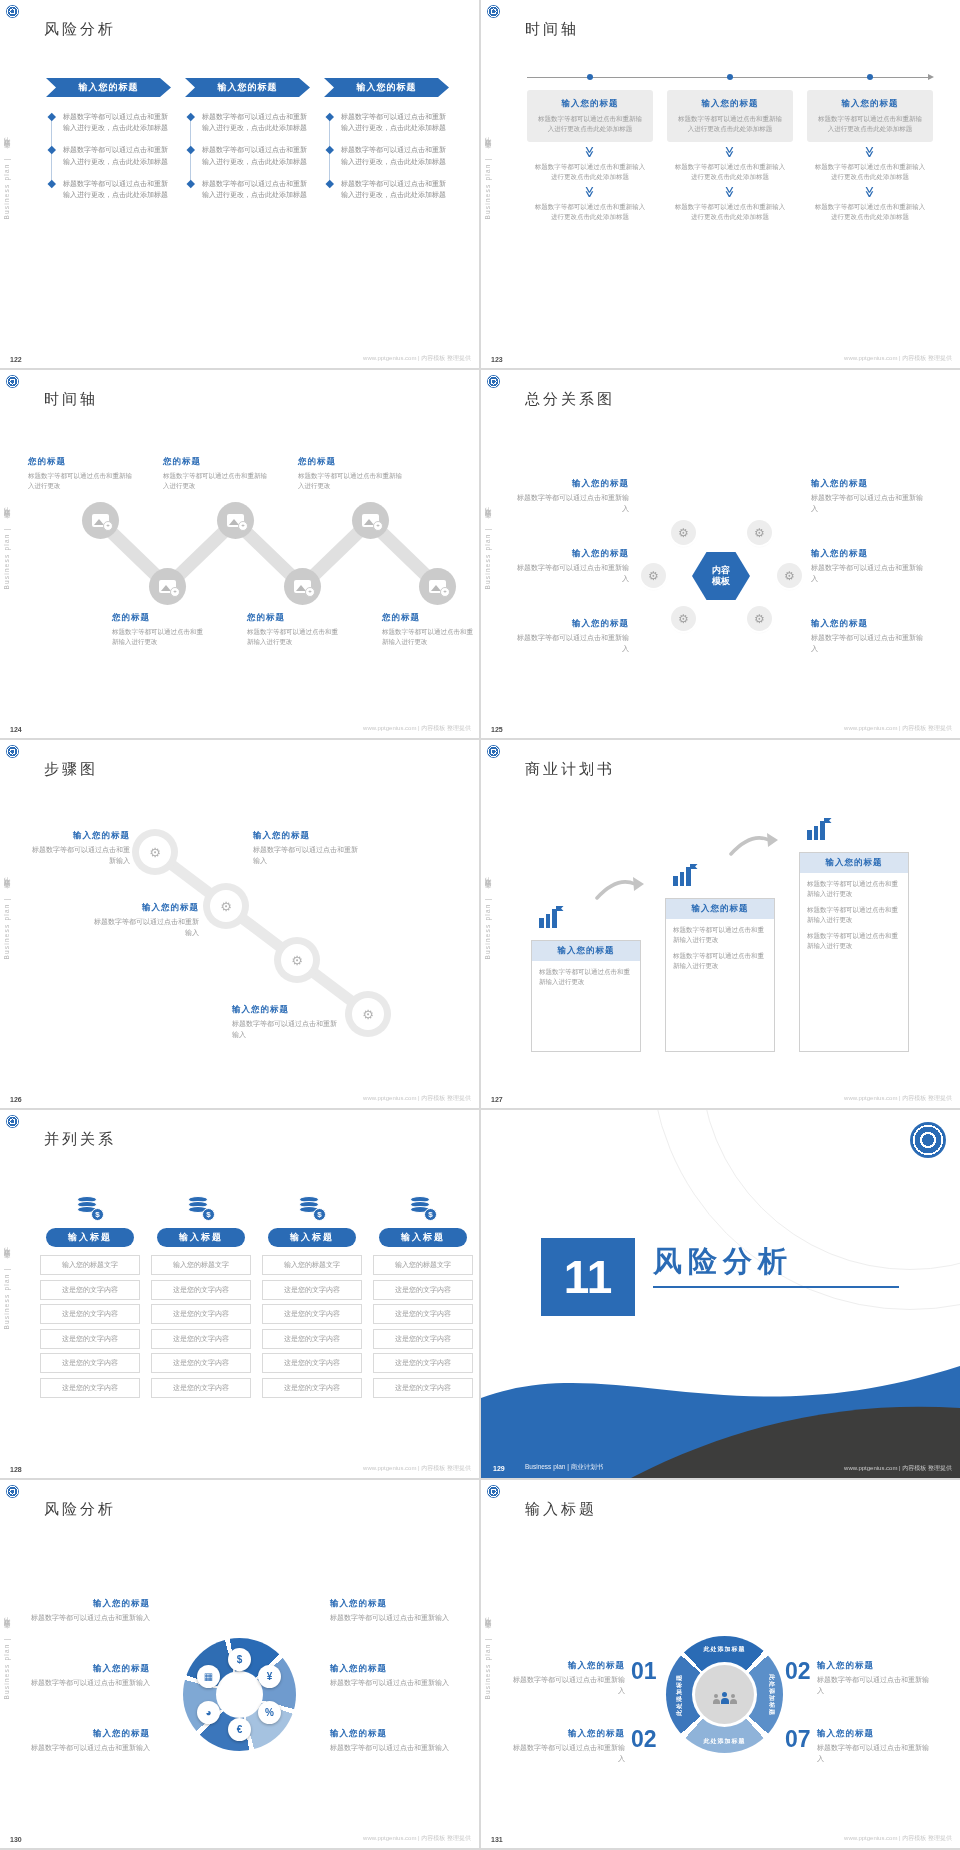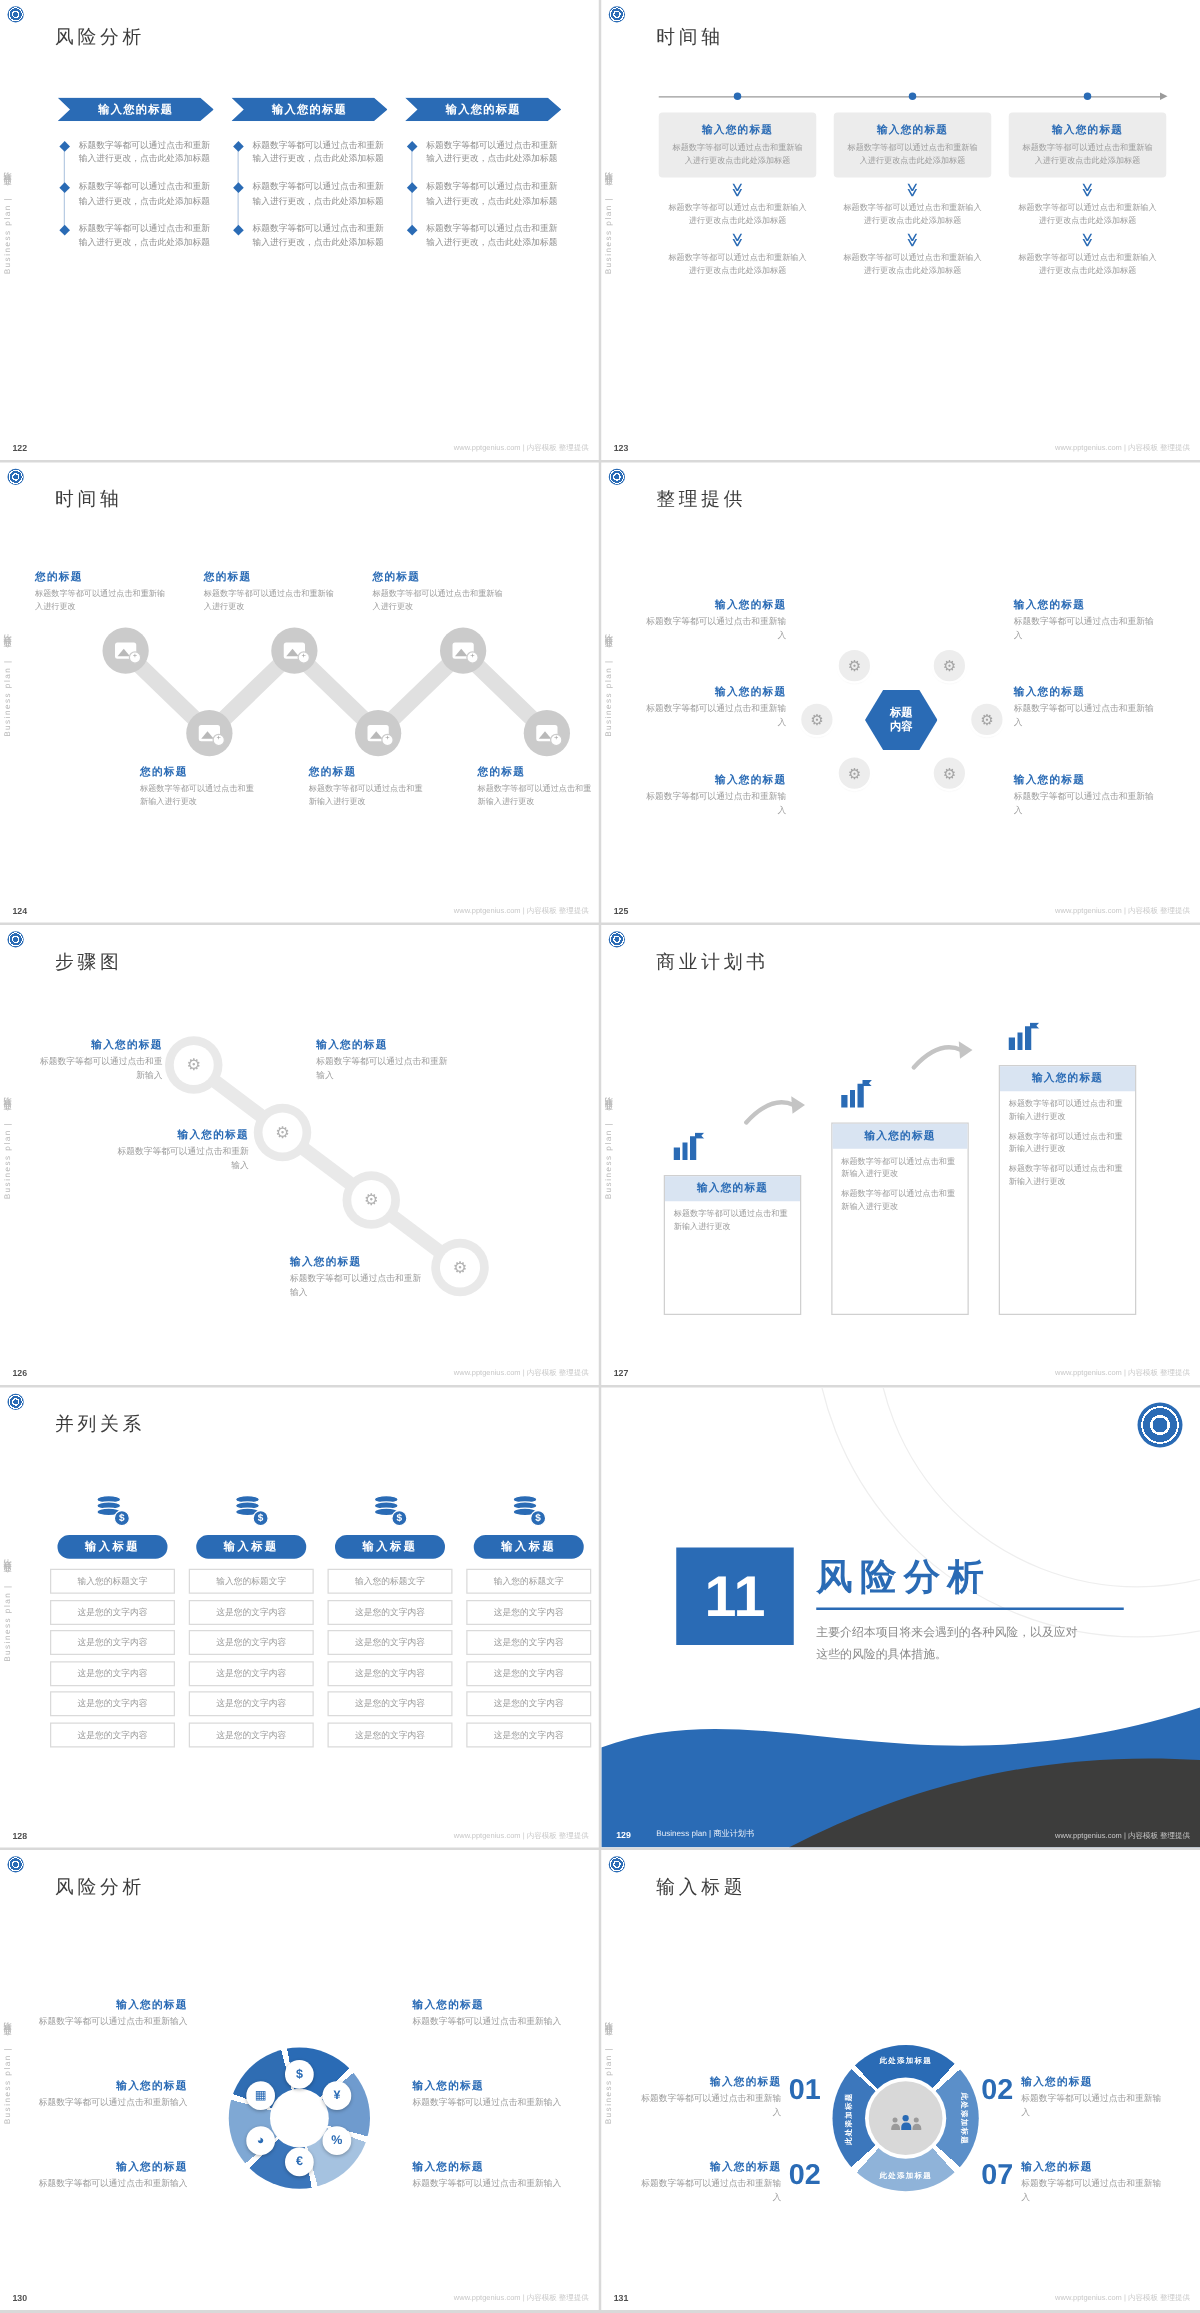--- a/index.html
+++ b/index.html
@@ -243,21 +243,21 @@
     <b>您的标题</b>
     <p>标题数字等都可以通过点击和重新输入进行更改</p>
   </div>
   <span class="pg">124</span>
   <span class="wm">www.pptgenius.com | 内容模板 整理提供</span>
 </section>
 
 <section class="slide">
   <span class="logo"></span>
   <span class="side">Business plan | 商业计划书</span>
-  <h2 class="stitle">整理提供</h2>
+  <h2 class="stitle">总分关系图</h2>
   <div class="blk l" style="left:30px;top:108px;width:118px">
     <b>输入您的标题</b>
     <p>标题数字等都可以通过点击和重新输入</p>
   </div>
   <div class="blk l" style="left:30px;top:178px;width:118px">
     <b>输入您的标题</b>
     <p>标题数字等都可以通过点击和重新输入</p>
   </div>
   <div class="blk l" style="left:30px;top:248px;width:118px">
     <b>输入您的标题</b>
@@ -275,21 +275,21 @@
     <b>输入您的标题</b>
     <p>标题数字等都可以通过点击和重新输入</p>
   </div>
   <span class="gearc" style="left:190px;top:150px"></span>
   <span class="gearc" style="left:160px;top:193px"></span>
   <span class="gearc" style="left:190px;top:236px"></span>
   <span class="gearc" style="left:266px;top:150px"></span>
   <span class="gearc" style="left:296px;top:193px"></span>
   <span class="gearc" style="left:266px;top:236px"></span>
   <div class="hex">
-        <span>标题内容</span>
+        <span>内容模板</span>
       </div>
   <span class="pg">125</span>
   <span class="wm">www.pptgenius.com | 内容模板 整理提供</span>
 </section>
 
 <section class="slide">
   <span class="logo"></span>
   <span class="side">Business plan | 商业计划书</span>
   <h2 class="stitle">步骤图</h2>
   <div class="clink" style="left:161px;top:133px"></div>
@@ -439,21 +439,20 @@
   <span class="wm">www.pptgenius.com | 内容模板 整理提供</span>
 </section>
 
 <section class="slide">
   <span class="arc" style="width:420px;height:420px;right:-160px;top:-260px"></span>
   <span class="arc" style="width:520px;height:520px;right:-210px;top:-320px"></span>
   <span class="biglogo"></span>
   <div class="numbox">11</div>
   <h1 class="s129-title">风险分析</h1>
   <div class="s129-line"></div>
-  <p class="s129-desc">主要介绍本项目将来会遇到的各种风险，以及应对这些的风险的具体措施。</p>
   <svg class="wavesvg" width="479" height="150" viewBox="0 0 479 150">
     <path d="M0 70 C130 22 250 112 479 38 L479 150 L0 150 Z" fill="#2a6bb5"></path>
     <path d="M150 150 C270 88 380 74 479 80 L479 150 Z" fill="#3d3d3c"></path>
   </svg>
   <span class="s129-pg">129</span>
   <span class="s129-foot">Business plan | 商业计划书</span>
   <span class="s129-wm">www.pptgenius.com | 内容模板 整理提供</span>
 </section>
 
 <section class="slide">

